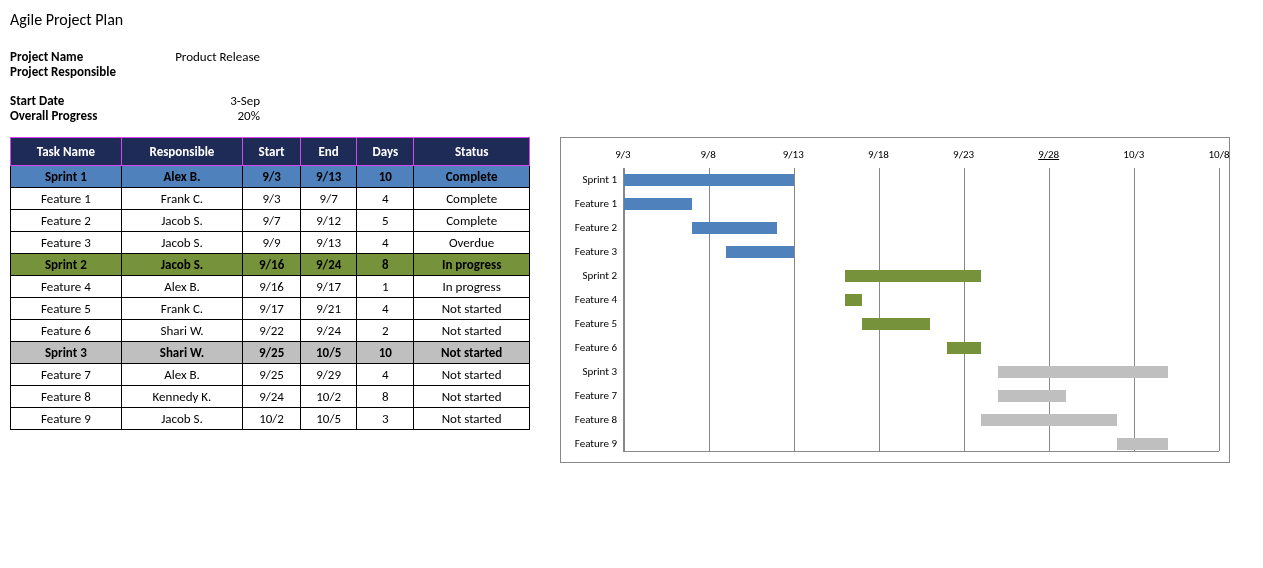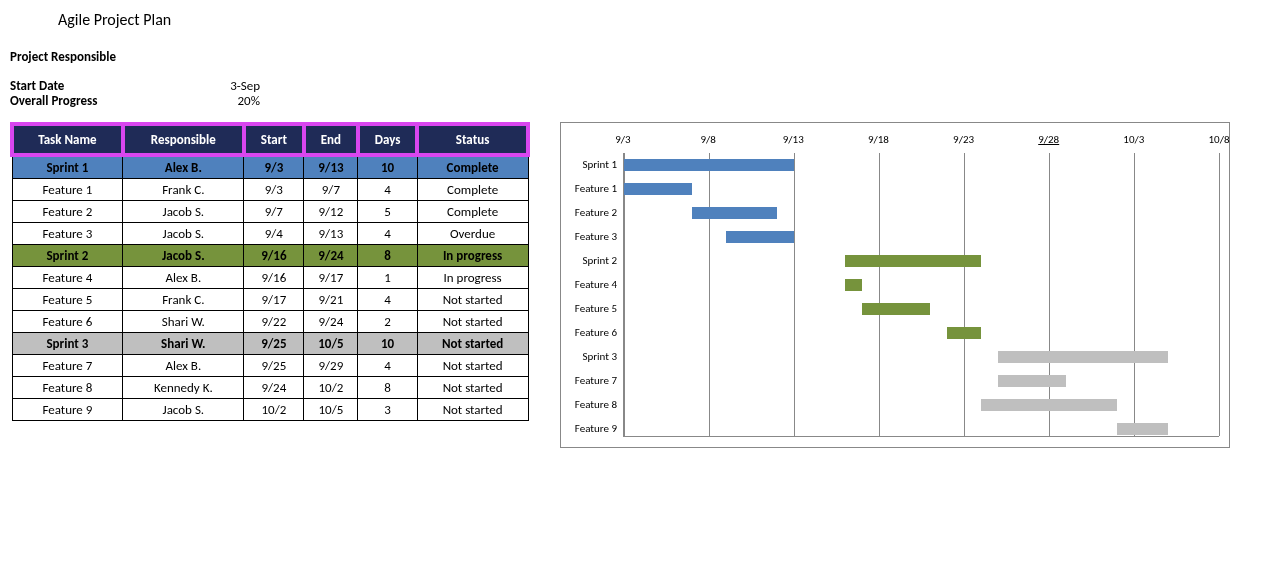--- a/index.html
+++ b/index.html
@@ -5,31 +5,31 @@
   * { box-sizing: border-box; }
   body {
     font-family: Calibri, Arial, sans-serif;
     margin: 0;
     padding: 10px;
     background: #fff;
     color: #000;
     font-size: 13px;
     width: 1263px;
   }
-  .title { font-size: 16px; margin-bottom: 20px; margin-left: 48px; }
+  .title { font-size: 16px; margin-bottom: 20px; }
   .meta { margin-bottom: 14px; }
   .meta-row { display: flex; }
   .meta-label { font-weight: bold; width: 140px; }
   .meta-value { width: 110px; text-align: right; }
   .layout { display: flex; gap: 30px; align-items: flex-start; }
   .left { width: 520px; }
   table.tasks { border-collapse: collapse; width: 100%; }
   table.tasks th {
     background: #1f2b57; color: #fff; font-weight: bold;
-    padding: 6px 4px; border: 4px solid #d946ef; font-size: 13px;
+    padding: 6px 4px; border: 1px solid #d946ef; font-size: 13px;
   }
   table.tasks td {
     border: 1px solid #000; padding: 3px 4px; text-align: center; font-size: 13px;
   }
   table.tasks td:first-child { text-align: center; }
   tr.sprint-blue td  { background: #4f81bd; font-weight: bold; }
   tr.sprint-green td { background: #76933c; font-weight: bold; color:#000; }
   tr.sprint-gray td  { background: #bfbfbf; font-weight: bold; }
   .right {
     width: 670px; border: 1px solid #888; position: relative; height: 326px;
@@ -46,20 +46,24 @@
   .bar.blue  { background: #4f81bd; }
   .bar.green { background: #76933c; }
   .bar.gray  { background: #bfbfbf; }
 </style>
 </head>
 <body>
 
 <div class="title">Agile Project Plan</div>
 
 <div class="meta">
+  <div class="meta-row">
+      <span class="meta-label">Project Name</span>
+      <span class="meta-value">Product Release</span>
+    </div>
   <div class="meta-row">
       <span class="meta-label">Project Responsible</span>
       <span class="meta-value"></span>
     </div>
 </div>
 <div class="meta">
   <div class="meta-row">
       <span class="meta-label">Start Date</span>
       <span class="meta-value">3-Sep</span>
     </div>
@@ -103,21 +107,21 @@
             <td>Feature 2</td>
             <td>Jacob S.</td>
             <td>9/7</td>
             <td>9/12</td>
             <td>5</td>
             <td>Complete</td>
           </tr>
           <tr>
             <td>Feature 3</td>
             <td>Jacob S.</td>
-            <td>9/4</td>
+            <td>9/9</td>
             <td>9/13</td>
             <td>4</td>
             <td>Overdue</td>
           </tr>
           <tr class="sprint-green">
             <td>Sprint 2</td>
             <td>Jacob S.</td>
             <td>9/16</td>
             <td>9/24</td>
             <td>8</td>

